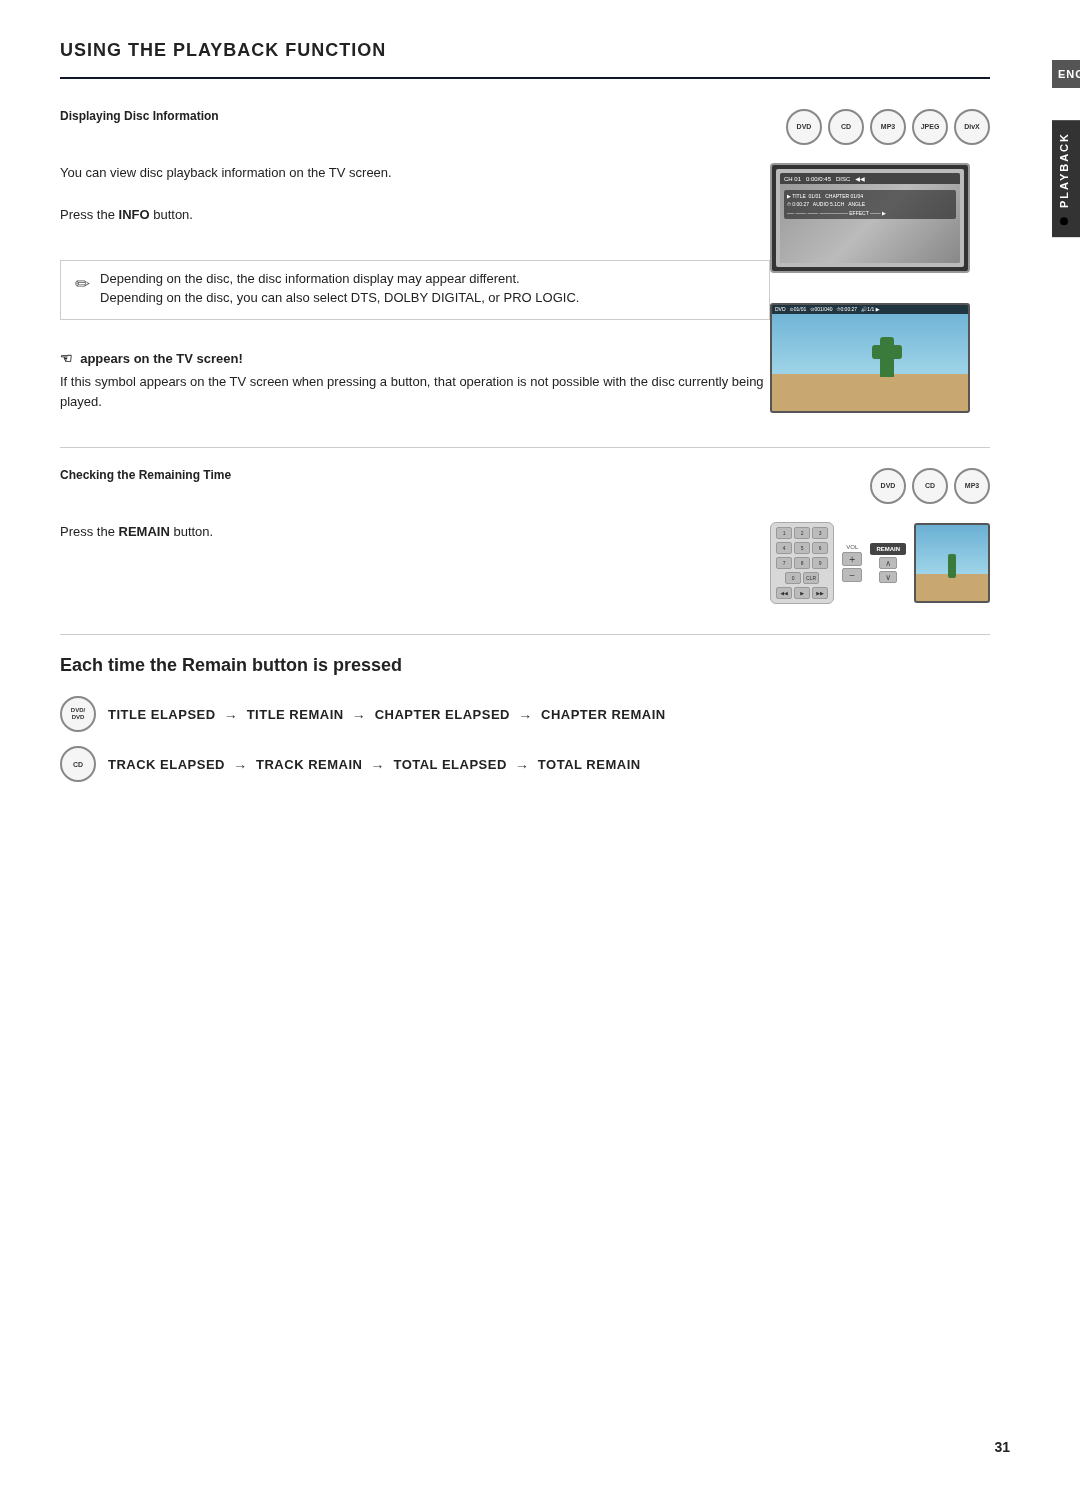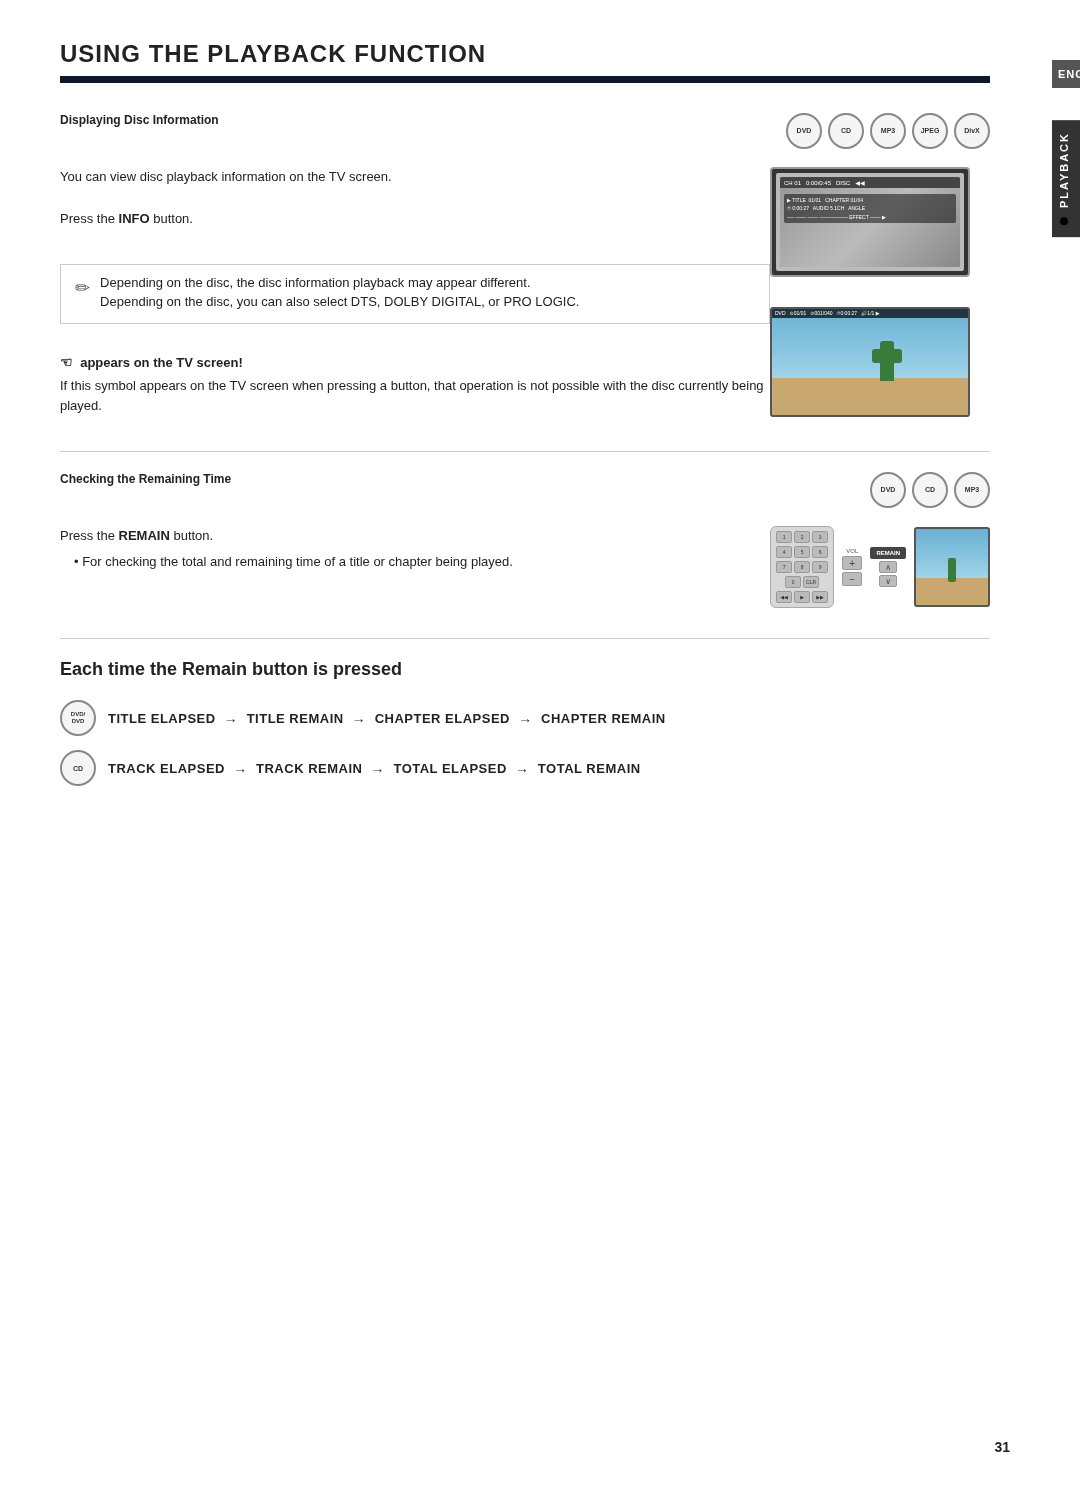--- a/index.html
+++ b/index.html
@@ -55,26 +55,26 @@
     }
 
     
     .main-content {
       margin: 40px 60px 40px 60px;
       padding-right: 30px;
     }
 
     
     .section-title {
-      font-size: 24px;
+      font-size: 18px;
       font-weight: bold;
       text-transform: uppercase;
       letter-spacing: 1px;
-      border-bottom: 7px solid #0f172a;
-      padding-bottom: 8px;
+      border-bottom: 2px solid #0f172a;
+      padding-bottom: 16px;
       margin-bottom: 30px;
     }
 
     
     .subsection-title {
       font-size: 12px;
       font-weight: bold;
       margin-bottom: 12px;
     }
 
@@ -455,21 +455,21 @@
       <p class="info-text">You can view disc playback information  on the TV screen.</p>
       <br>
       <p class="info-text">
         <span>Press the </span><span class="bold">INFO</span><span> button.</span>
       </p>
       <br>
 
       <div class="note-box">
         <span class="note-icon">✏</span>
         <div class="note-content">
-          <p>Depending on the disc, the disc information playback may appear different.</p>
+          <p>Depending on the disc, the disc information display may appear different.</p>
           <p>Depending on the disc, you can also select DTS, DOLBY DIGITAL, or PRO LOGIC.</p>
         </div>
       </div>
 
       <br>
       <p class="appears-title">
         <span class="hand-icon">☜</span>
         <span>appears on the TV screen!</span>
       </p>
       <p class="info-text">If this symbol appears on the TV screen when pressing a button, that operation is not possible with the disc currently being played.</p>
@@ -526,23 +526,20 @@
         <div class="disc-icon">DVD</div>
         <div class="disc-icon">CD</div>
         <div class="disc-icon">MP3</div>
       </div>
     </div>
 
     <div class="section-row">
       <div class="section-text">
         <p class="info-text">
           <span>Press the </span><span class="bold">REMAIN</span><span> button.</span>
-        </p>
-        <p class="info-text bullet">
-          • <span>For checking the total and remaining time of a title or chapter being played.</span>
         </p>
       </div>
 
       <div class="section-image">
         <div class="combo-image">
 
           <div class="keypad-area">
             <div class="kp-row">
               <div class="kp-btn">1</div>
               <div class="kp-btn">2</div>

